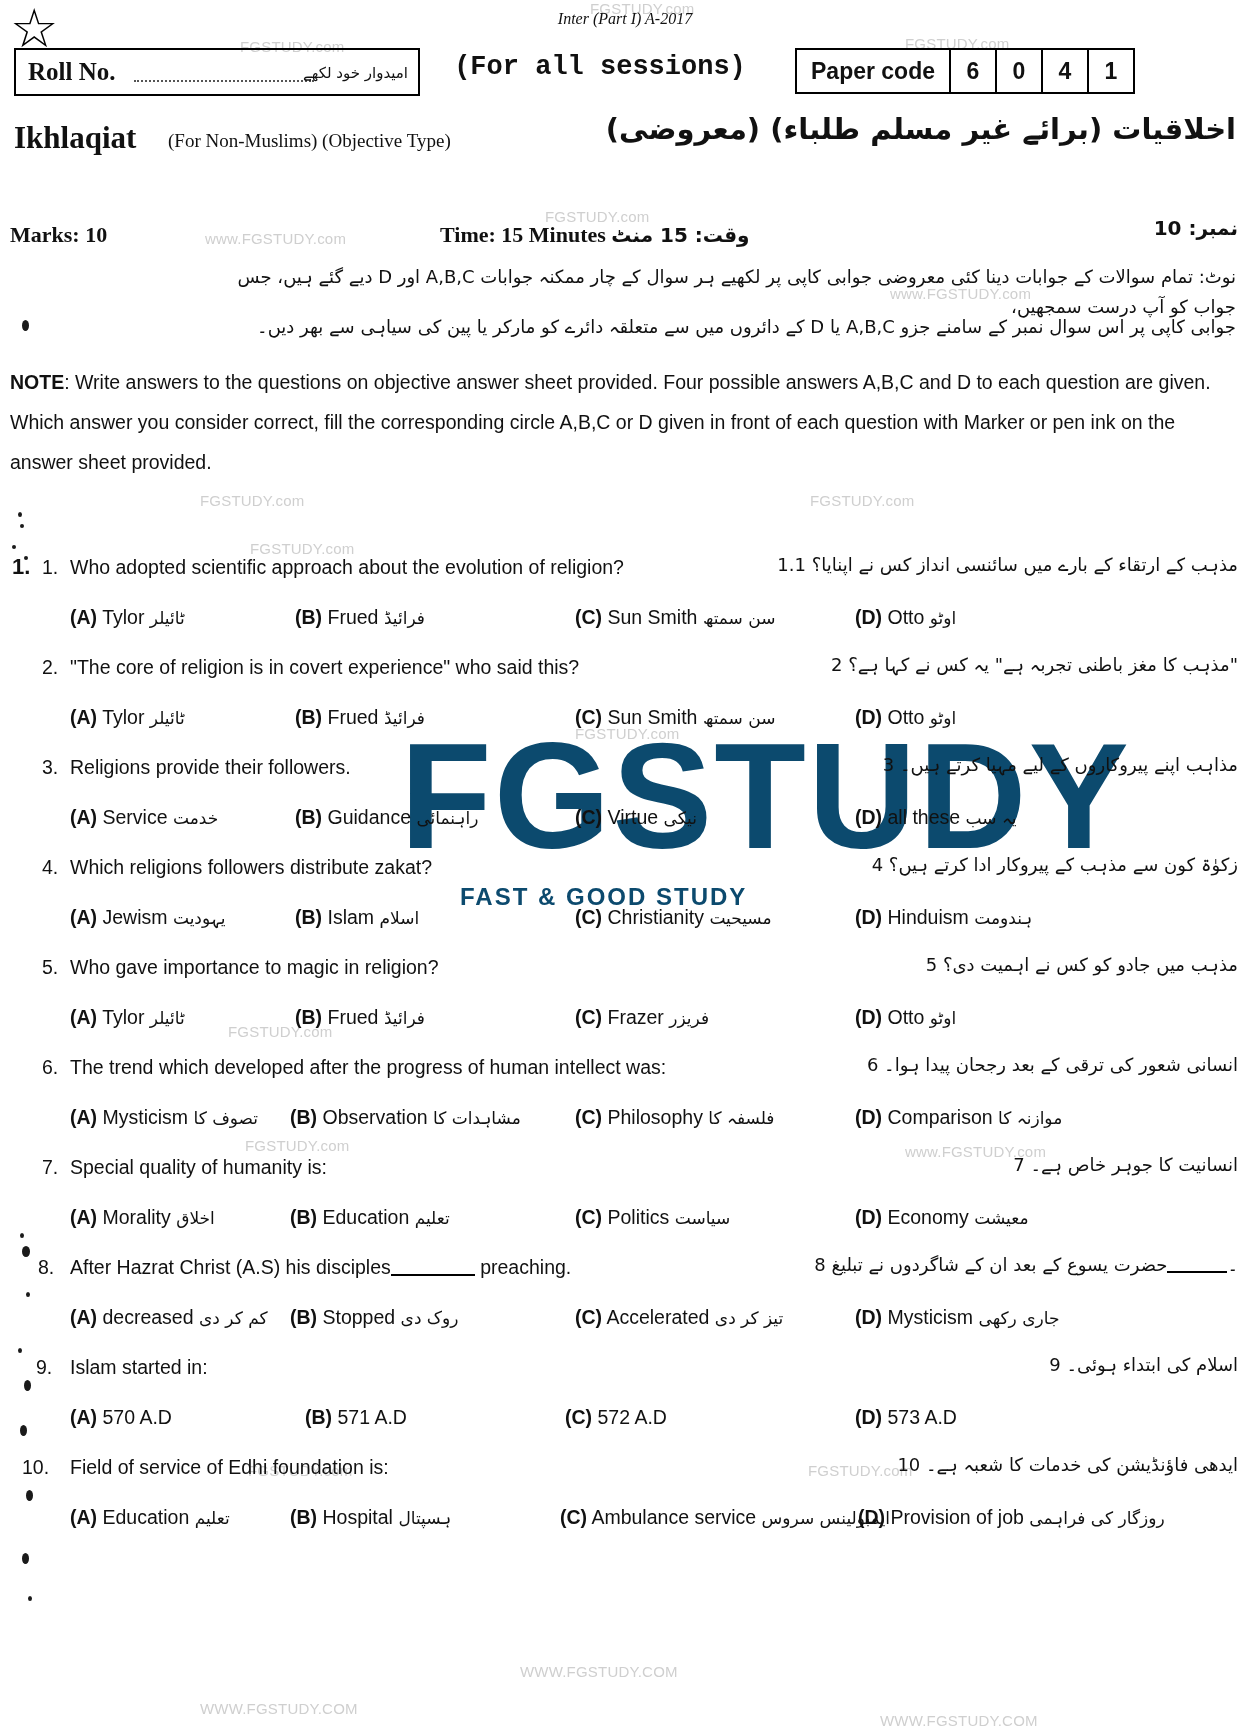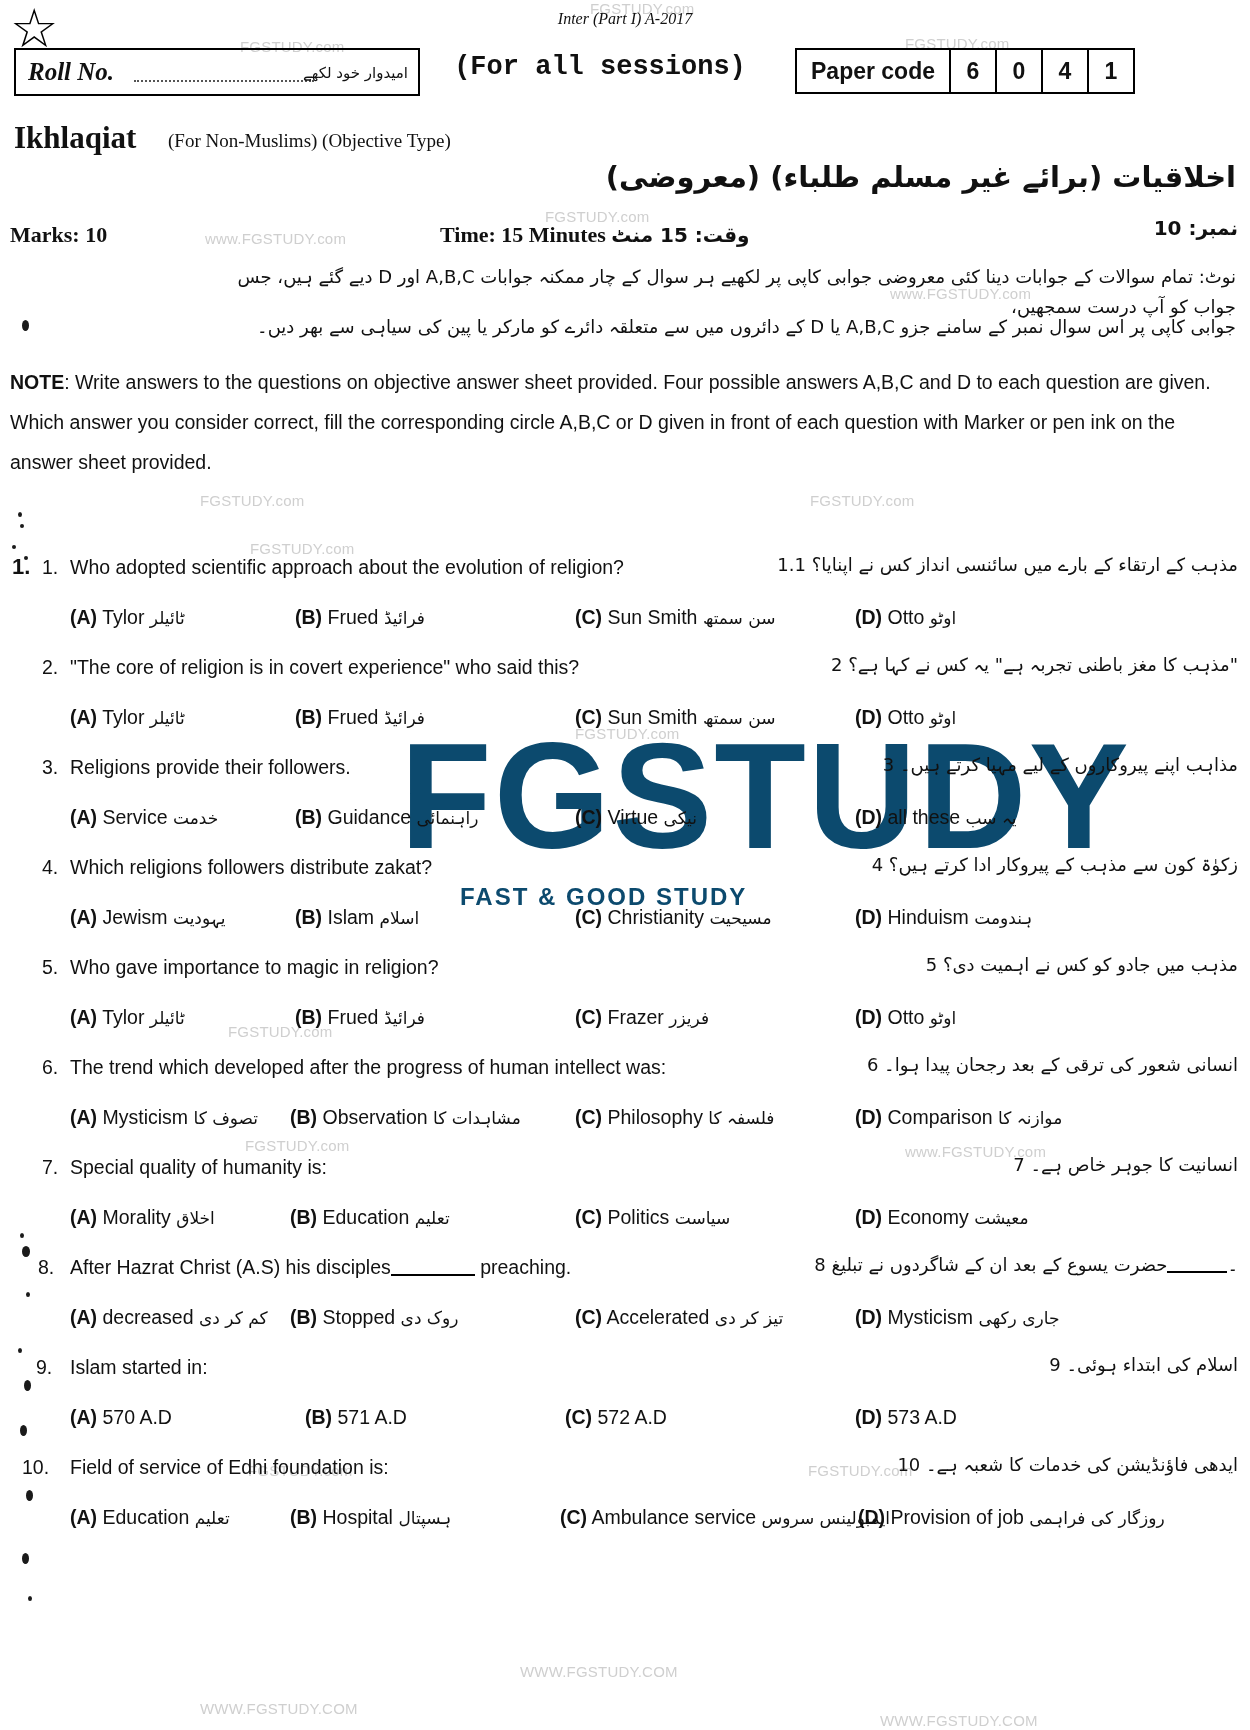--- a/index.html
+++ b/index.html
@@ -55,21 +55,20 @@
     width: 406px;
     height: 48px;
     border: 2px solid #000;
     box-sizing: border-box;
   }
   .rollno-label {
     position: absolute;
     left: 12px;
     top: 8px;
     font-family: "Liberation Serif", serif;
-    font-style: italic;
     font-weight: bold;
     font-size: 25px;
   }
   .rollno-dots {
     position: absolute;
     left: 118px;
     top: 30px;
     width: 180px;
     border-bottom: 2px dotted #555;
   }
@@ -148,21 +147,20 @@
     font-size: 19px;
   }
   .subject-ur {
     position: absolute;
     right: 14px;
     top: 112px;
     font-size: 29px;
     direction: rtl;
     font-family: "DejaVu Sans", sans-serif;
     font-weight: bold;
-    margin-top: 48px;
   }
 
   
   .marks {
     position: absolute;
     left: 10px;
     top: 222px;
     font-family: "Liberation Serif", serif;
     font-weight: bold;
     font-size: 22px;

